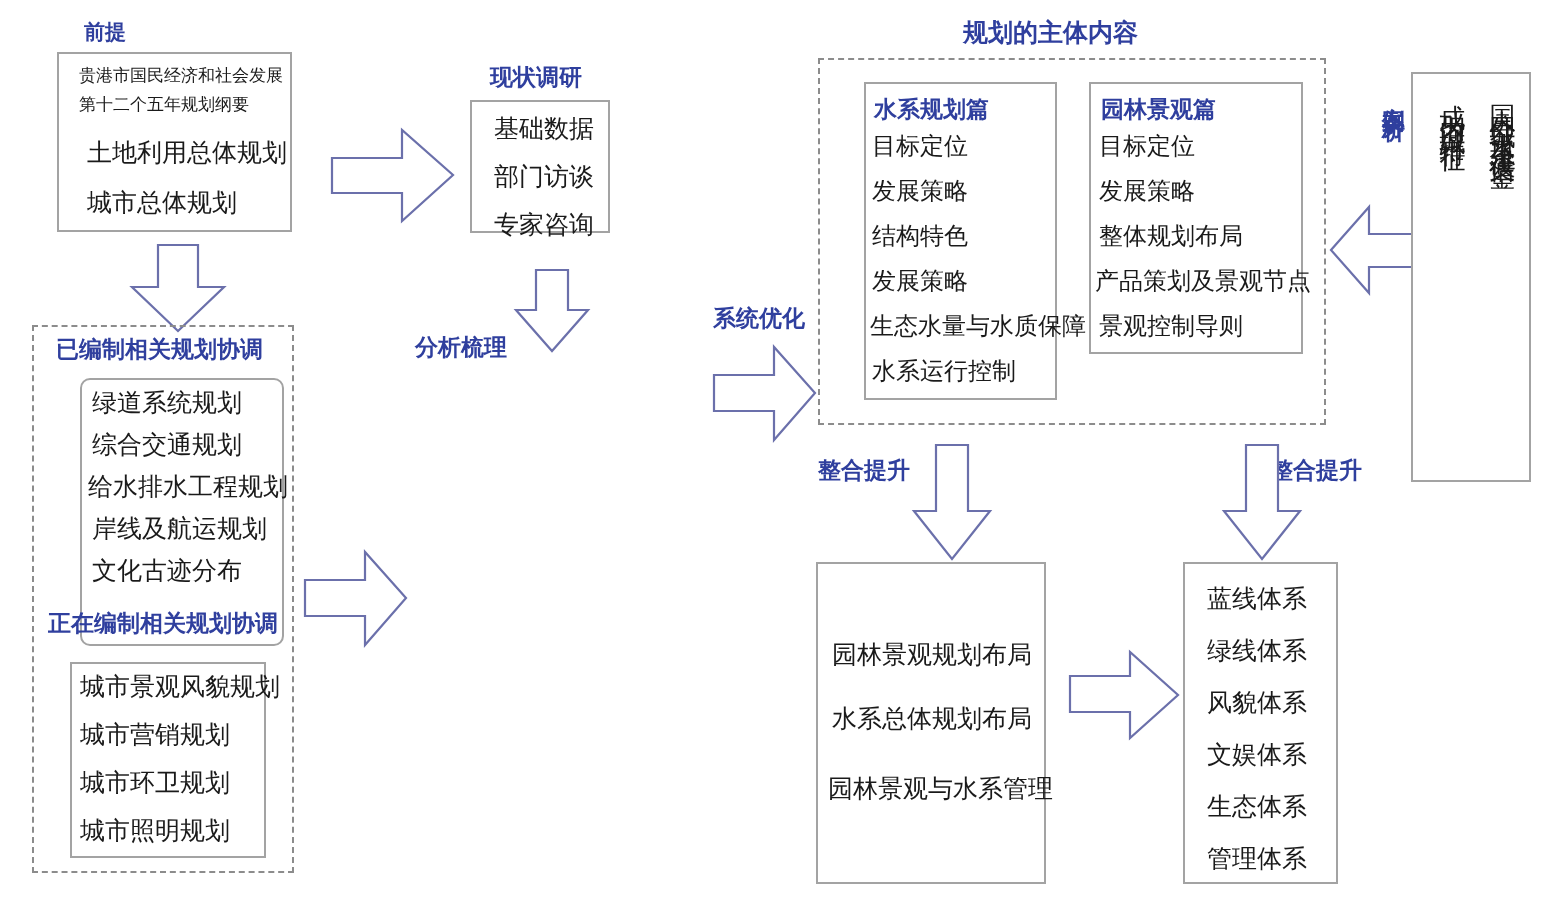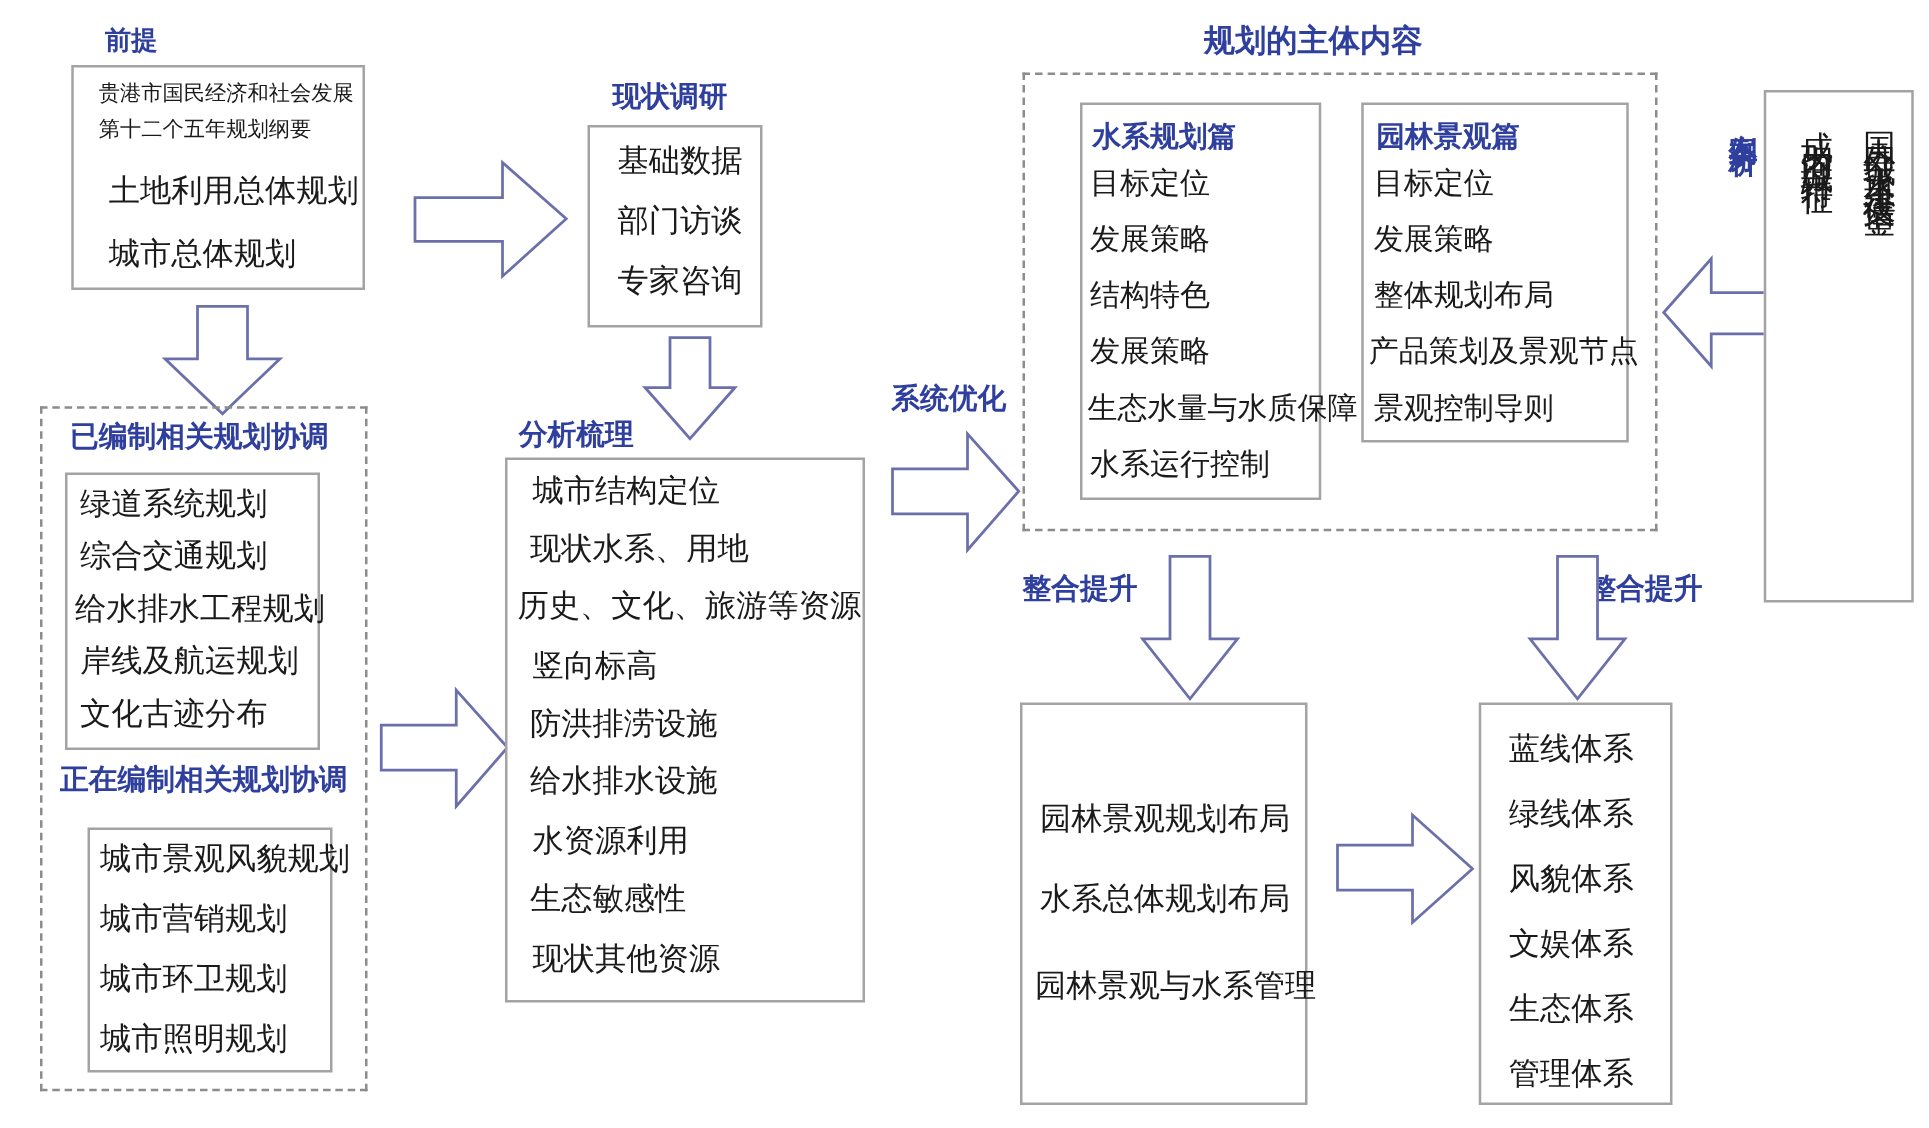--- a/index.html
+++ b/index.html
@@ -75,37 +75,37 @@
   </div>
 
   <div class="arrow" style="left:128px;top:243px;">
     <svg width="100" height="90" viewBox="0 0 100 90">
       <polygon points="30,2 70,2 70,44 96,44 50,88 4,44 30,44"></polygon>
     </svg>
   </div>
 
   <div class="abs blue-label" style="left:490px;top:62px;font-size:23px;">现状调研</div>
 
-  <div class="abs solid-box" style="left:470px;top:100px;width:140px;height:162px;">
+  <div class="abs solid-box" style="left:470px;top:100px;width:140px;height:133px;">
     <div class="item" style="position:absolute;left:22px;top:14px;font-size:25px;">基础数据</div>
     <div class="item" style="position:absolute;left:22px;top:62px;font-size:25px;">部门访谈</div>
     <div class="item" style="position:absolute;left:22px;top:110px;font-size:25px;">专家咨询</div>
   </div>
 
   <div class="arrow" style="left:514px;top:268px;">
     <svg width="76" height="85" viewBox="0 0 76 85">
       <polygon points="22,2 54,2 54,42 74,42 38,83 2,42 22,42"></polygon>
     </svg>
   </div>
 
   <div class="abs dashed-box" style="left:32px;top:325px;width:262px;height:548px;"></div>
 
   <div class="abs blue-label" style="left:56px;top:334px;font-size:23px;">已编制相关规划协调</div>
 
-  <div class="abs solid-box" style="left:52px;top:378px;width:204px;height:222px;">
+  <div class="abs solid-box" style="left:80px;top:378px;width:204px;height:268px;border-radius:10px;">
     <div class="item" style="position:absolute;left:10px;top:10px;font-size:25px;">绿道系统规划</div>
     <div class="item" style="position:absolute;left:10px;top:52px;font-size:25px;text-align:right;">综合交通规划</div>
     <div class="item" style="position:absolute;left:6px;top:94px;font-size:25px;">给水排水工程规划</div>
     <div class="item" style="position:absolute;left:10px;top:136px;font-size:25px;">岸线及航运规划</div>
     <div class="item" style="position:absolute;left:10px;top:178px;font-size:25px;">文化古迹分布</div>
   </div>
 
   <div class="abs blue-label" style="left:48px;top:608px;font-size:23px;">正在编制相关规划协调</div>
 
   <div class="abs solid-box" style="left:70px;top:662px;width:196px;height:196px;">
@@ -116,31 +116,20 @@
   </div>
 
   <div class="arrow" style="left:303px;top:550px;">
     <svg width="105" height="98" viewBox="0 0 105 98">
       <polygon points="2,30 62,30 62,2 103,48 62,95 62,66 2,66"></polygon>
     </svg>
   </div>
 
   <div class="abs blue-label" style="left:415px;top:332px;font-size:23px;">分析梳理</div>
 
-  <div class="abs solid-box" style="left:404px;top:366px;width:288px;height:436px;">
-    <div class="item" style="position:absolute;left:20px;top:12px;font-size:25px;">城市结构定位</div>
-    <div class="item" style="position:absolute;left:18px;top:58px;font-size:25px;">现状水系、用地</div>
-    <div class="item" style="position:absolute;left:8px;top:104px;font-size:25px;">历史、文化、旅游等资源</div>
-    <div class="item" style="position:absolute;left:20px;top:152px;font-size:25px;">竖向标高</div>
-    <div class="item" style="position:absolute;left:18px;top:198px;font-size:25px;">防洪排涝设施</div>
-    <div class="item" style="position:absolute;left:18px;top:244px;font-size:25px;">给水排水设施</div>
-    <div class="item" style="position:absolute;left:20px;top:292px;font-size:25px;">水资源利用</div>
-    <div class="item" style="position:absolute;left:18px;top:338px;font-size:25px;">生态敏感性</div>
-    <div class="item" style="position:absolute;left:20px;top:386px;font-size:25px;">现状其他资源</div>
-  </div>
 
   <div class="abs blue-label" style="left:713px;top:303px;font-size:23px;">系统优化</div>
 
   <div class="arrow" style="left:712px;top:345px;">
     <svg width="105" height="98" viewBox="0 0 105 98">
       <polygon points="2,30 62,30 62,2 103,48 62,95 62,66 2,66"></polygon>
     </svg>
   </div>
 
   <div class="abs blue-label" style="left:963px;top:16px;font-size:25px;">规划的主体内容</div>

